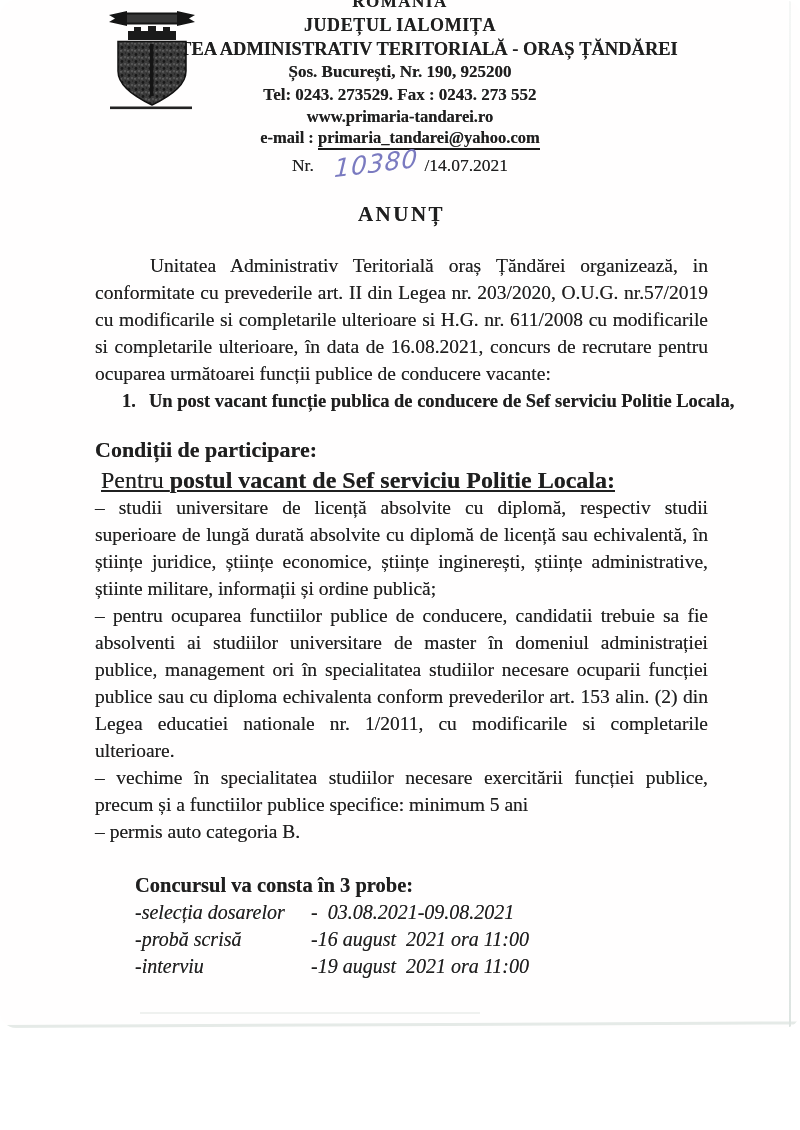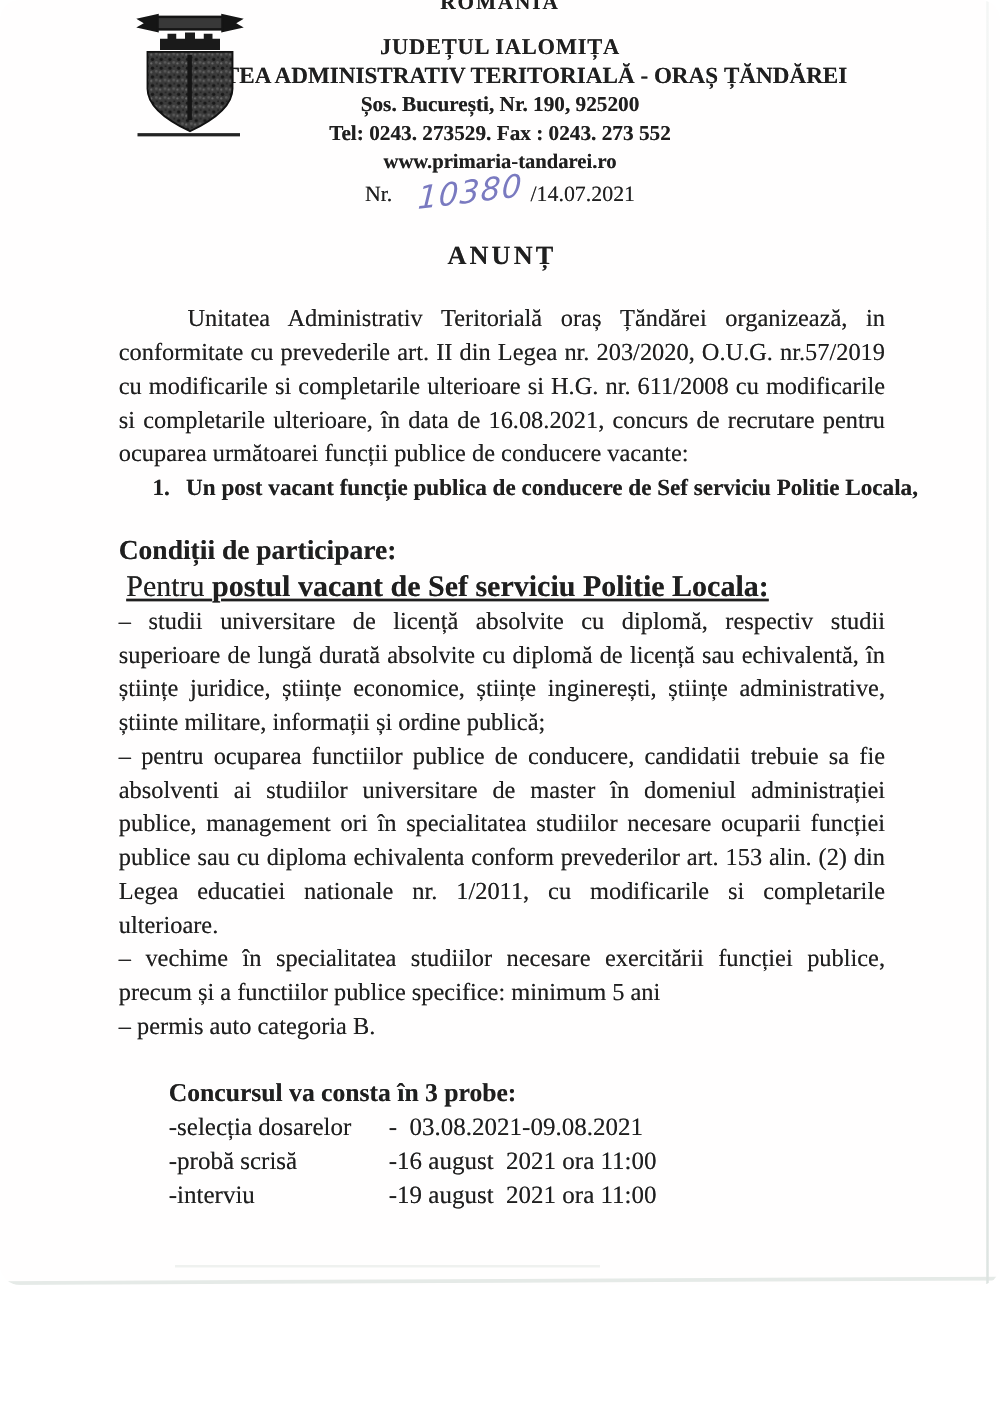--- a/index.html
+++ b/index.html
@@ -24,21 +24,21 @@
   .edge-bottom{position:absolute;left:-4px;bottom:2px;width:110%;height:3px;
     background:var(--edge);transform:rotate(-0.25deg);}
   .smudge{position:absolute;left:140px;bottom:14px;width:340px;height:2px;background:#eff1ef;}
 
   
   .letterhead{position:relative;text-align:center;padding-top:0;}
   .crest{position:absolute;left:106px;top:10px;width:92px;height:100px;}
   .country-clip{height:11px;overflow:hidden;}
   .country-clip span{display:inline-block;font-weight:bold;font-size:17px;
     letter-spacing:1.5px;transform:translateY(-8px);}
-  .county{font-size:18px;font-weight:bold;letter-spacing:0.6px;margin-top:16px;line-height:21px;}
+  .county{font-size:18px;font-weight:bold;letter-spacing:0.6px;margin-top:4px;line-height:21px;}
   .institution{font-size:18.5px;font-weight:bold;margin-top:2px;line-height:22px;}
   .address{font-size:17px;font-weight:bold;margin-top:2px;line-height:20px;}
   .phone{font-size:17px;font-weight:bold;margin-top:3px;line-height:20px;}
   .website{font-size:16.5px;font-weight:bold;margin-top:2px;line-height:19px;}
   .email-line{font-size:16.5px;font-weight:bold;margin-top:2px;line-height:20px;}
   .email-line .email{border-bottom:2px solid #191919;padding-bottom:1px;}
   .reg-line{font-size:17.5px;margin-top:2px;line-height:26px;}
   .handwritten{
     display:inline-block;
     font-family:"DejaVu Sans",sans-serif;
@@ -61,21 +61,21 @@
   .intro{margin-top:25px;}
   .vacancy{margin:0 0 0 27px;font-size:18.5px;font-weight:bold;white-space:nowrap;line-height:28px;}
   .vacancy .num{margin-right:13px;}
   .cond-head{margin:21px 0 0 0;font-size:22px;font-weight:bold;line-height:28px;
     text-decoration-thickness:2px;text-underline-offset:3px;}
   .for-line{margin:2px 0 0 6px;font-size:24px;line-height:28px;text-decoration:underline;}
   .bullets p{margin:0;}
   .submission{margin-top:30px;}
   .schedule{margin:27px 0 0 40px;}
   .schedule-head{margin:0;font-size:20.5px;font-weight:bold;line-height:27px;}
-  .schedule .row{display:flex;font-size:20px;line-height:27px;}
+  .schedule .row{display:flex;font-size:20px;line-height:27px;font-style:italic;}
   .schedule .lab{width:176px;white-space:pre;}
   .schedule .val{white-space:pre;}
 </style>
 </head>
 <body>
 
 <div class="page">
 
   <header class="letterhead">
     <div class="crest">
@@ -105,20 +105,23 @@
     </div>
 
     <div class="country-clip">
       <span>ROMÂNIA</span>
     </div>
     <div class="county">JUDEȚUL IALOMIȚA</div>
     <div class="institution">UNITATEA ADMINISTRATIV TERITORIALĂ - ORAȘ ȚĂNDĂREI</div>
     <div class="address">Șos. București, Nr. 190, 925200</div>
     <div class="phone">Tel: 0243. 273529. Fax : 0243. 273 552</div>
     <div class="website">www.primaria-tandarei.ro</div>
+    <div class="email-line">
+      <span>e-mail : </span><span class="email">primaria_tandarei@yahoo.com</span>
+    </div>
     <div class="reg-line">
       <span>Nr.</span><span class="handwritten">10380</span><span>/14.07.2021</span>
     </div>
   </header>
 
   <main class="doc-body">
     <h1 class="title">ANUNȚ</h1>
 
     <p class="body-text intro indent">Unitatea Administrativ Teritorială oraș Țăndărei organizează, in conformitate cu prevederile art. II din Legea nr. 203/2020, O.U.G. nr.57/2019 cu modificarile si completarile ulterioare si H.G. nr. 611/2008 cu modificarile si completarile ulterioare, în data de 16.08.2021, concurs de recrutare pentru ocuparea următoarei funcții publice de conducere vacante:</p>
 

